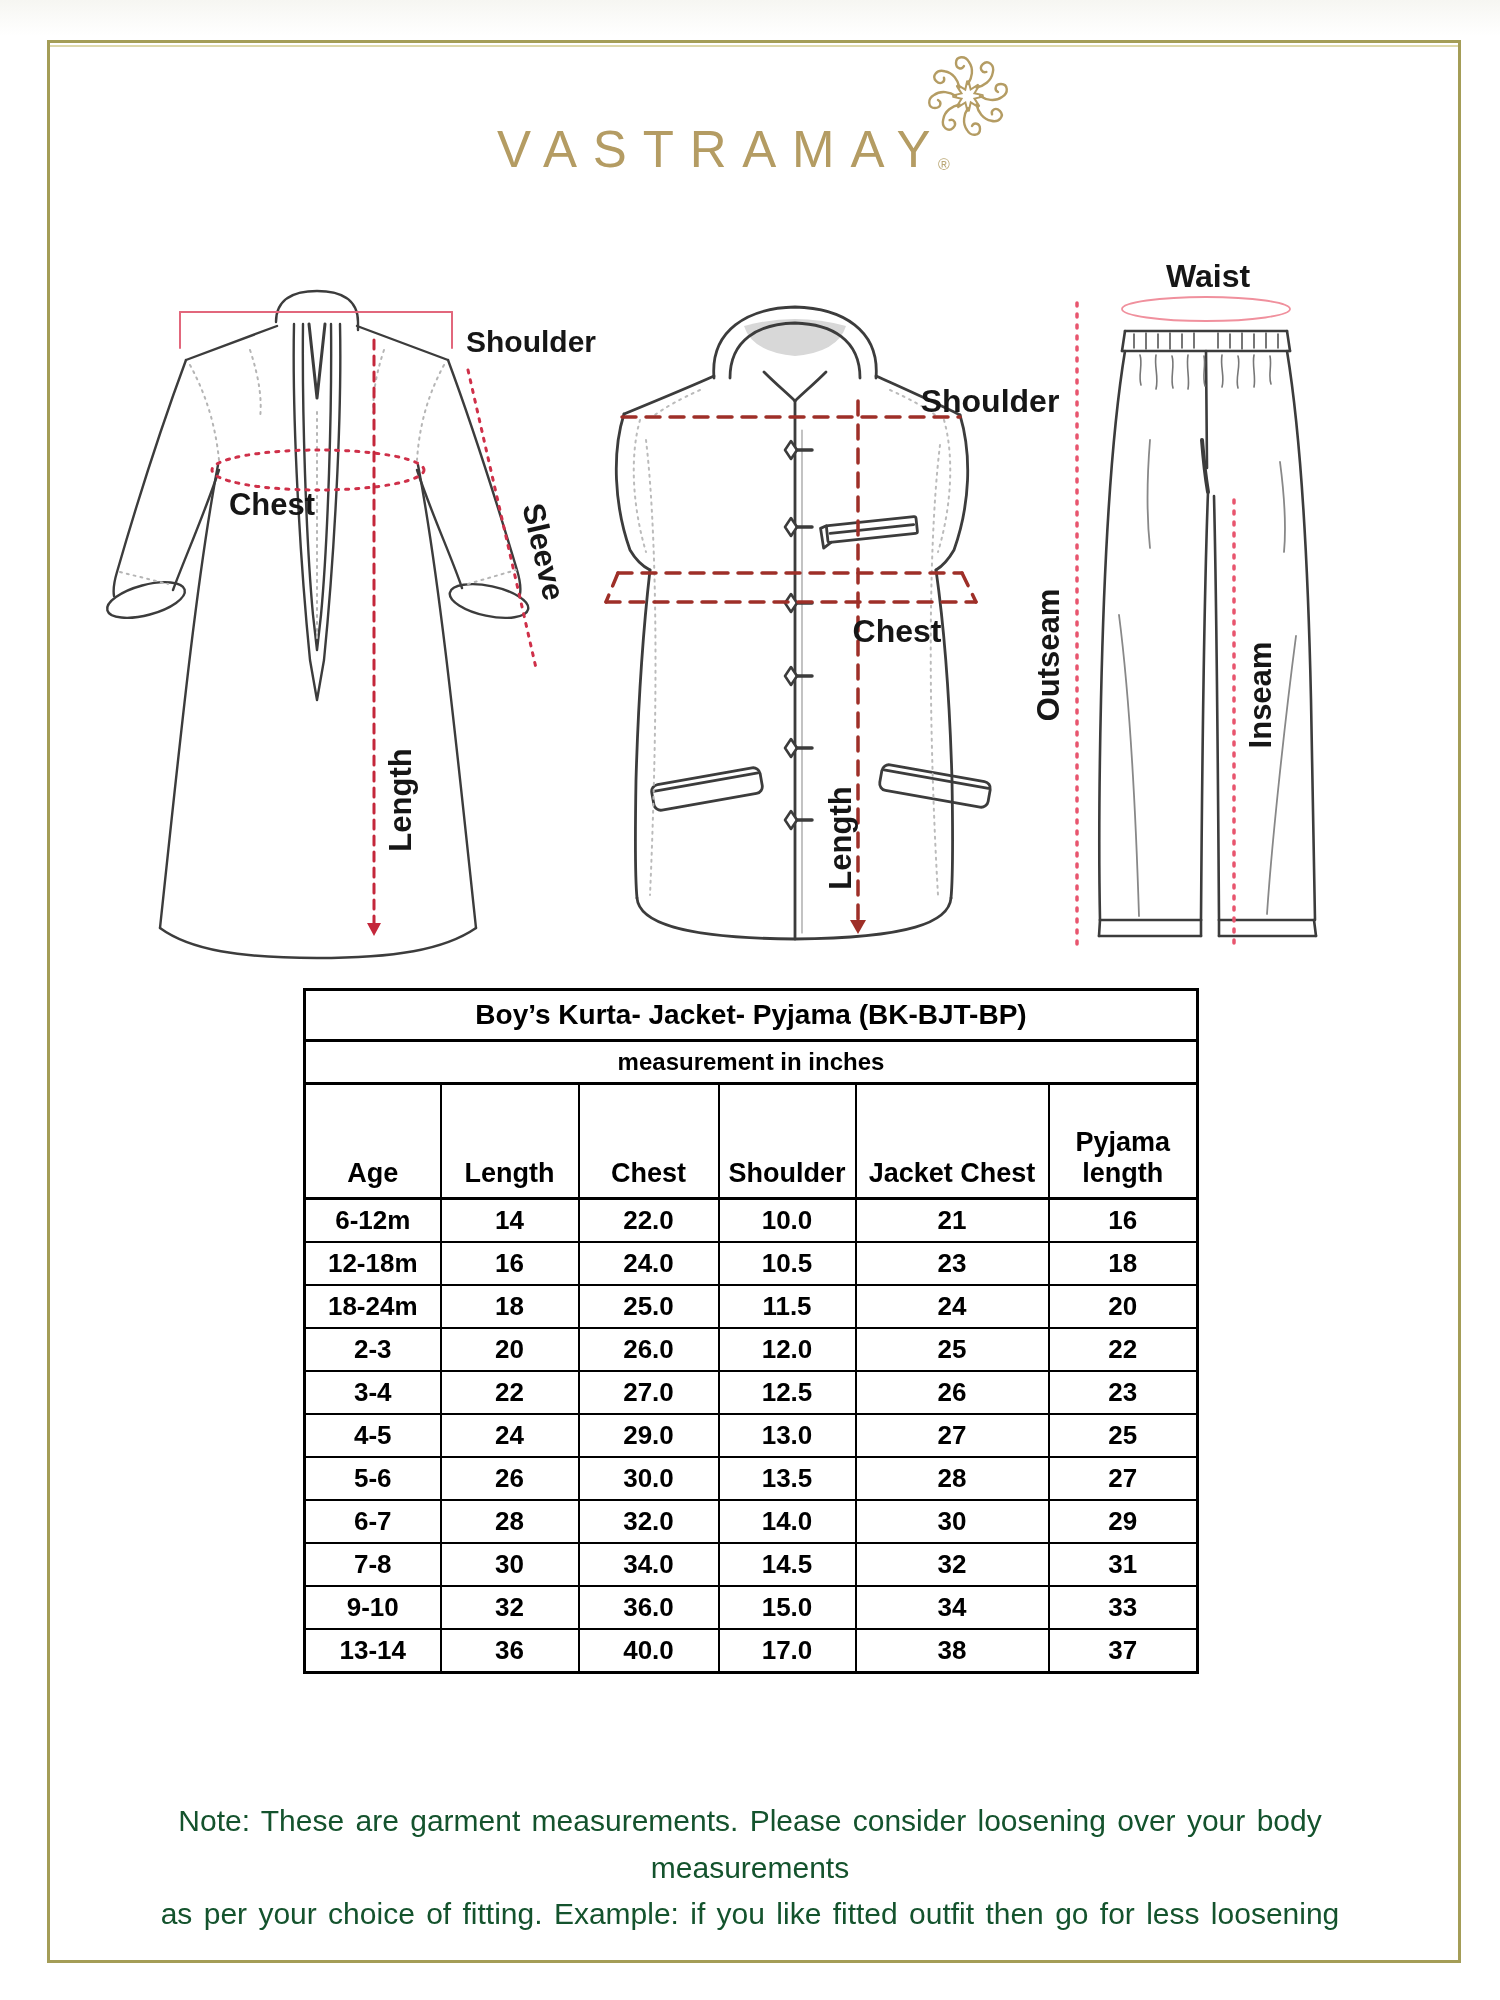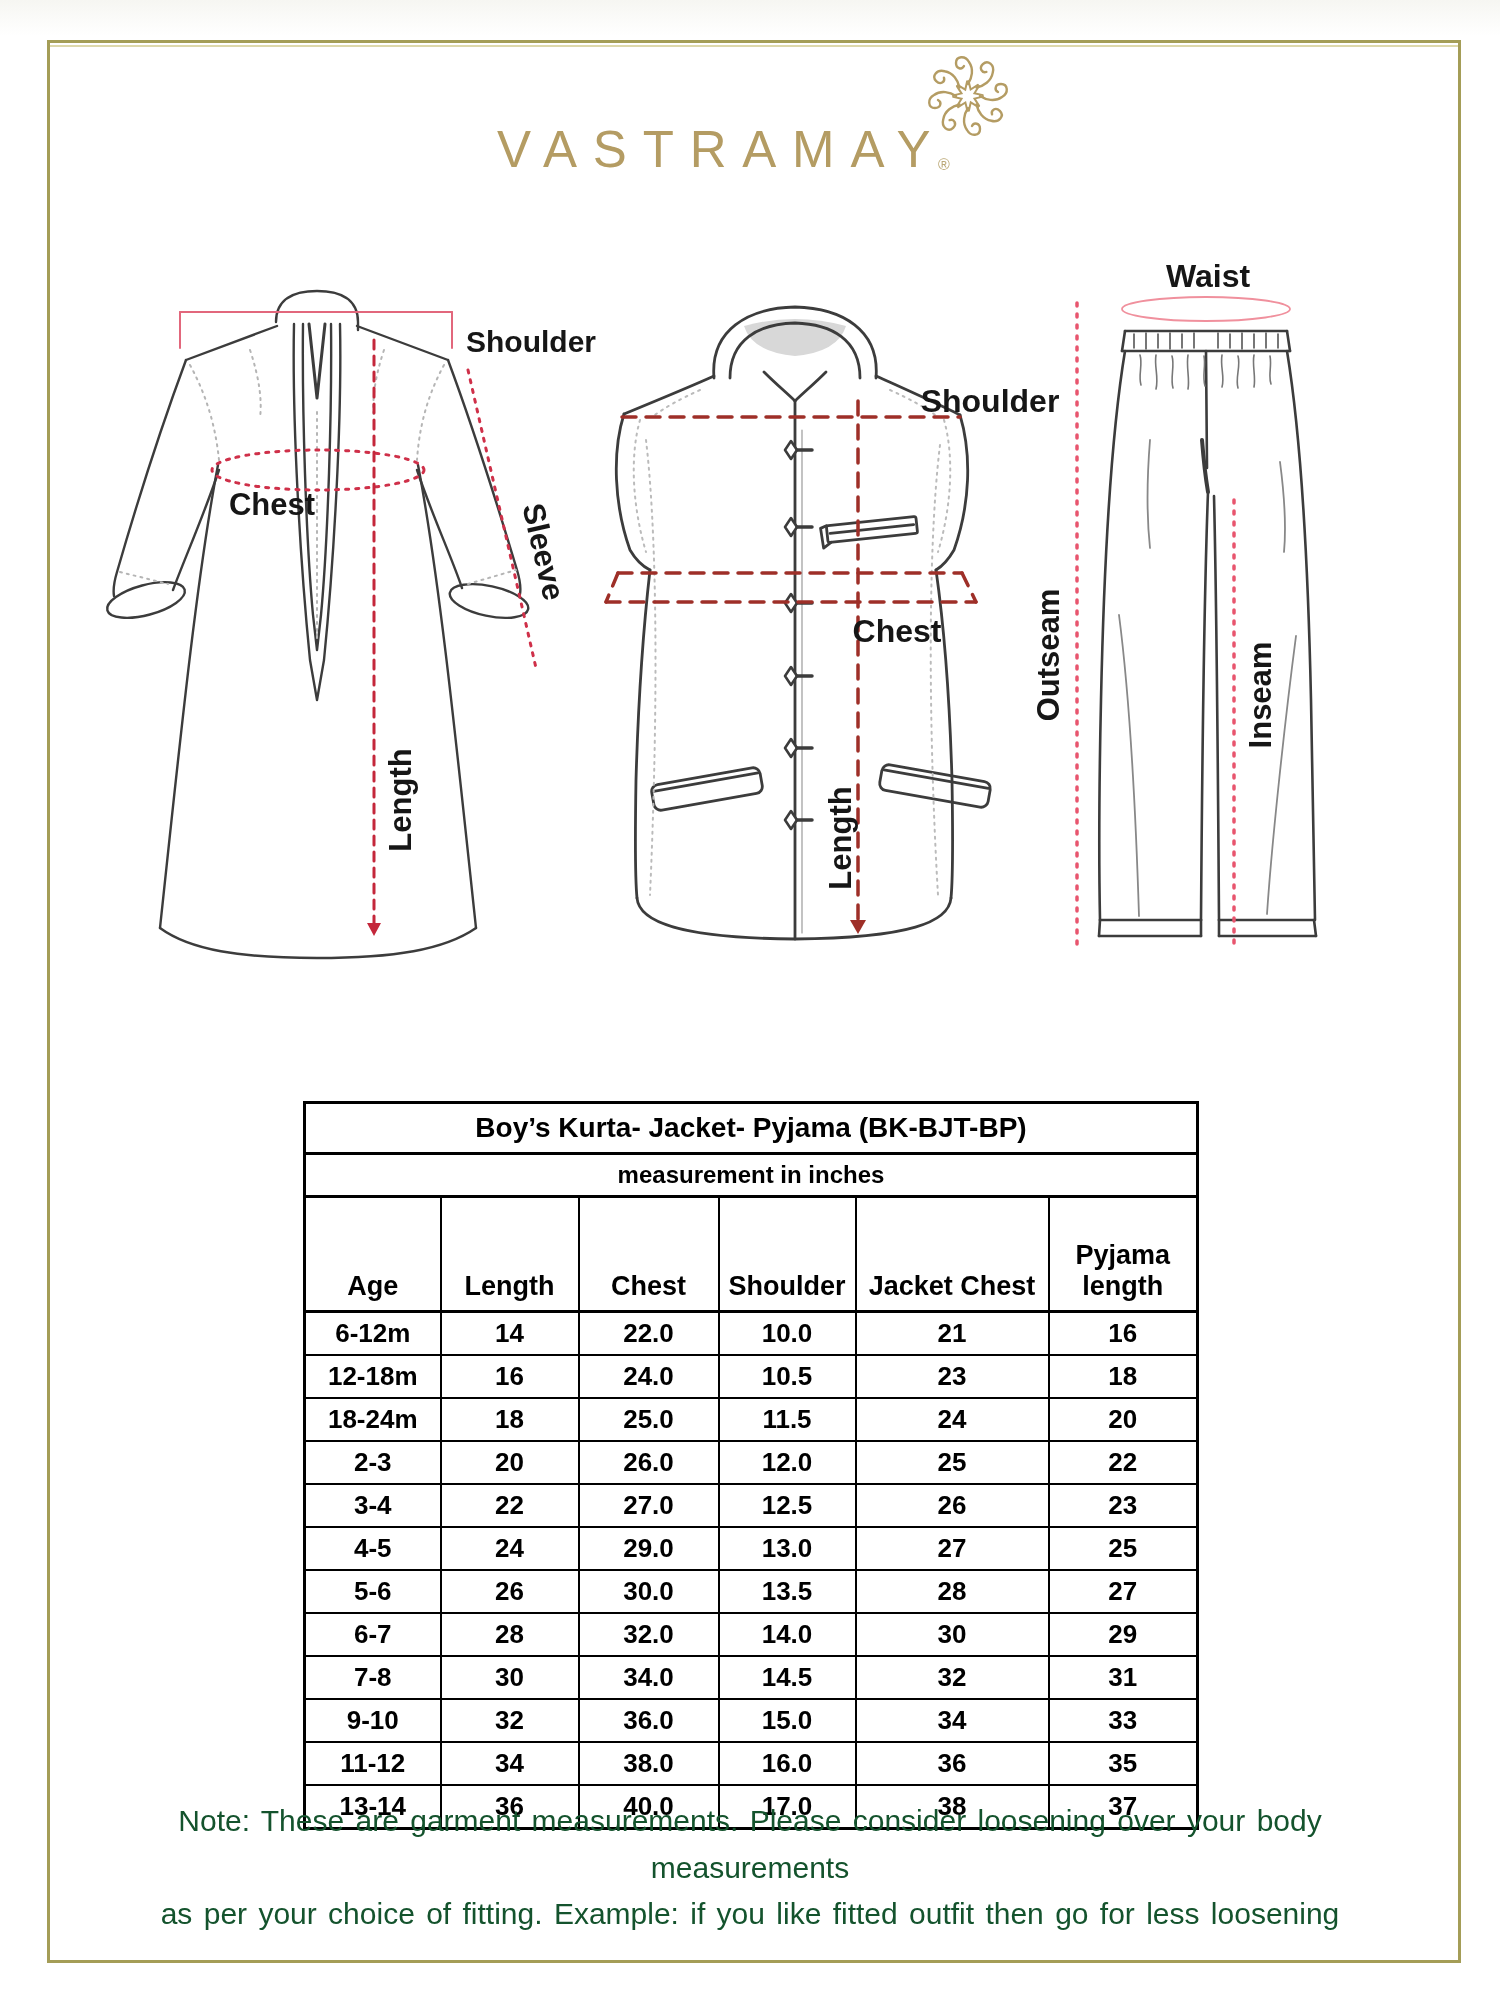--- a/index.html
+++ b/index.html
@@ -18,21 +18,21 @@
   
   .wordmark{position:absolute;left:497px;top:120px;font-size:51px;
     letter-spacing:0.31em;color:#b49c63;font-weight:400;white-space:nowrap;text-align:right;}
   .reg-mark{position:absolute;left:938px;top:156px;font-size:16px;color:#bba876;}
   .ornament{position:absolute;left:922px;top:42px;width:92px;height:110px;}
   
   .diagrams{position:absolute;left:0;top:230px;width:1500px;height:770px;}
   .diagrams text{font-family:"Liberation Sans","DejaVu Sans",sans-serif;
     font-weight:bold;fill:#161616;}
   
-  table.size-table{position:absolute;left:303px;top:1101px;width:893px;
+  table.size-table{position:absolute;left:303px;top:988px;width:893px;
     border-collapse:collapse;table-layout:fixed;border:3px solid #000;
     font-weight:bold;color:#000;}
   table.size-table td,table.size-table th{border:2px solid #000;text-align:center;
     padding:0;overflow:hidden;}
   tr.t-title td{height:48px;font-size:28px;border-bottom:3px solid #000;}
   tr.t-sub td{height:40px;font-size:24px;border-bottom:3px solid #000;}
   tr.t-head th{height:104px;font-size:27px;vertical-align:bottom;
     padding-bottom:8px;line-height:1.15;border-bottom:3px solid #000;}
   tr.t-row td{height:41px;font-size:26px;}
   
@@ -369,28 +369,20 @@
       </tr>
       <tr class="t-row">
         <td>9-10</td>
         <td>32</td>
         <td>36.0</td>
         <td>15.0</td>
         <td>34</td>
         <td>33</td>
       </tr>
       <tr class="t-row">
-        <td>11-12</td>
-        <td>34</td>
-        <td>38.0</td>
-        <td>16.0</td>
-        <td>36</td>
-        <td>35</td>
-      </tr>
-      <tr class="t-row">
         <td>13-14</td>
         <td>36</td>
         <td>40.0</td>
         <td>17.0</td>
         <td>38</td>
         <td>37</td>
       </tr>
     </tbody>
 </table>
 

